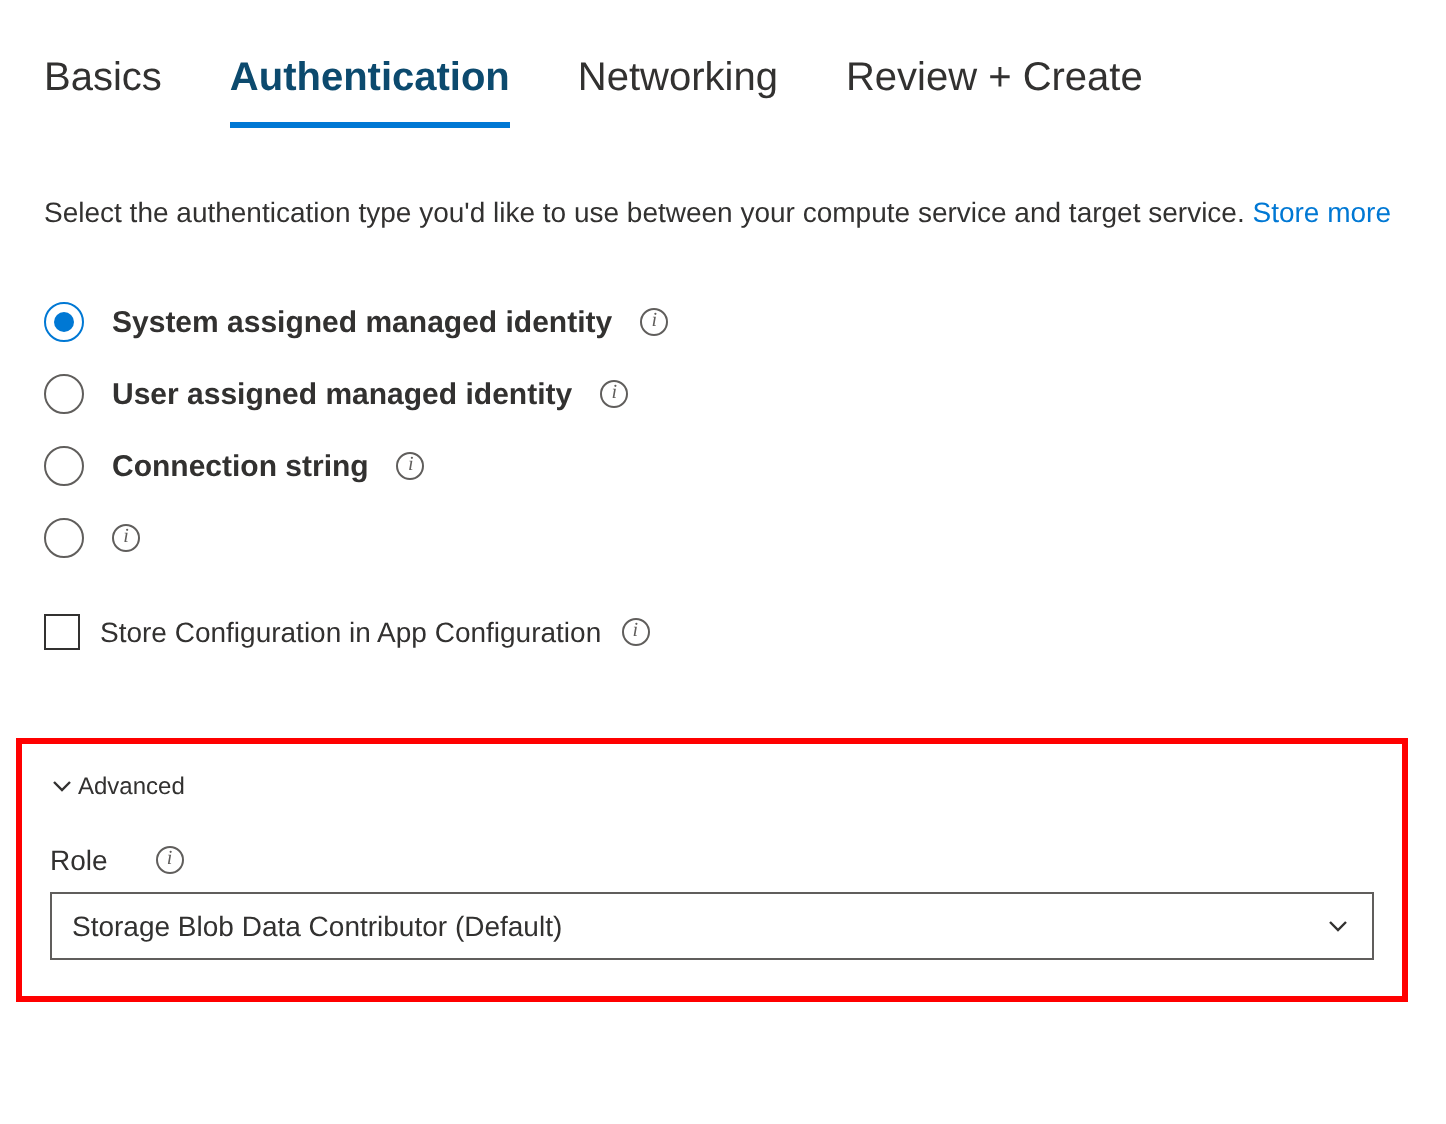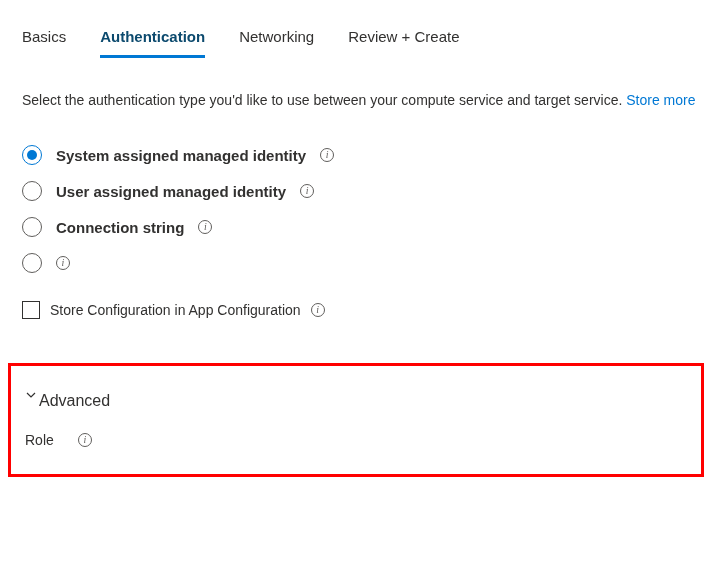--- a/index.html
+++ b/index.html
@@ -11,21 +11,21 @@
     color: #323130;
     background: #ffffff;
     width: 723px;
   }
 
   
   .tabs { display: flex; gap: 34px; margin-bottom: 32px; }
   .tab {
     padding: 6px 0 10px 0;
     cursor: pointer;
-    font-size: 15px;
+    font-size: 20px;
     color: #323130;
     border-bottom: 3px solid transparent;
   }
   .tab.active {
     font-weight: 600;
     border-bottom: 3px solid #0078d4;
     color: #0c4a6e;
   }
 
   
@@ -66,21 +66,21 @@
   .advanced-panel {
     border: 3px solid #ff0000;
     padding: 14px 14px 18px 14px;
     margin-left: -14px; margin-right: -3px;
   }
   .adv-header { display: flex; align-items: center; gap: 2px; cursor: pointer; margin-bottom: 22px; }
   .chev {
     display: inline-block;
   }
   .chev svg { display: block; }
-  .adv-title { font-size: 16px; margin-top: 12px; }
+  .adv-title { font-size: 12px; }
   .role-label-row { display: flex; align-items: center; gap: 24px; margin-bottom: 8px; }
   .role-label { font-size: 14px; }
   .select {
     width: 100%; border: 1px solid #605e5c; height: 34px;
     display: flex; align-items: center; justify-content: space-between;
     padding: 0 10px; cursor: pointer; background: #fff;
   }
   .select-value { font-size: 14px; }
   .select-caret svg { display: block; }
 </style>
@@ -139,13 +139,21 @@
         </svg>
     </span>
     <span class="adv-title">Advanced</span>
   </div>
 
   <div class="role-label-row">
     <span class="role-label">Role</span>
     <span class="info-icon">i</span>
   </div>
 
+  <div class="select">
+    <span class="select-value">Storage Blob Data Contributor (Default)</span>
+    <span class="select-caret">
+      <svg width="14" height="14" viewBox="0 0 14 14">
+          <path d="M3 5 L7 9 L11 5" fill="none" stroke="#323130" stroke-width="1.2"></path>
+        </svg>
+    </span>
+  </div>
 </div>
 
 </body></html>

